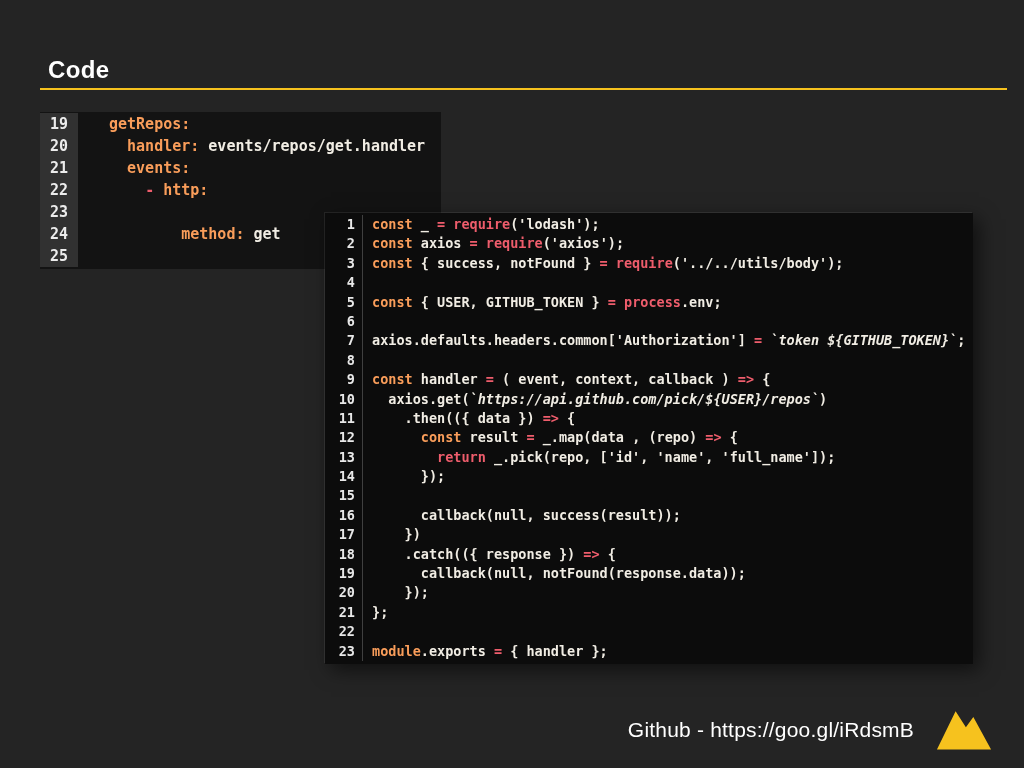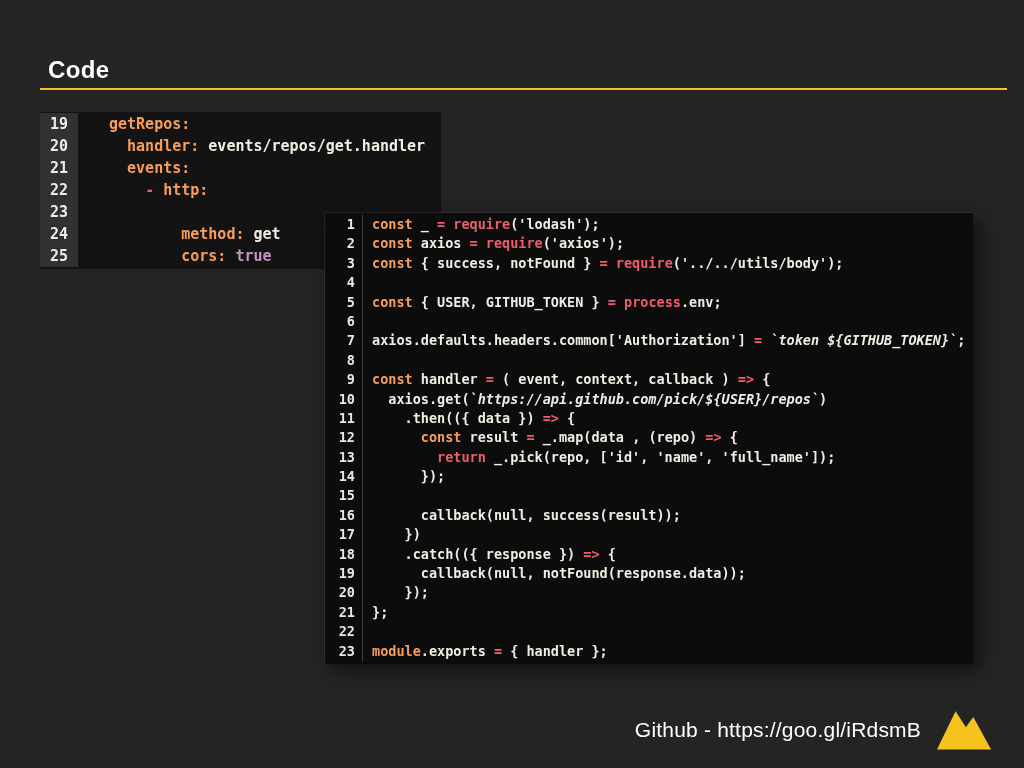--- a/index.html
+++ b/index.html
@@ -70,21 +70,21 @@
   .block2 .code-text { padding-left: 9px; text-align: right; }
 
   
   .tok-orange { color: #f99d5a; }
   .tok-red    { color: #ee5d6c; }
   .tok-purple { color: #c594c5; }
   .tok-tpl    { font-style: italic; }
 
   .footer {
     position: absolute; right: 32px; bottom: 16px;
-    display: flex; align-items: center; gap: 15px;
+    display: flex; align-items: center; gap: 22px;
   }
   .footer-link {
     color: #ffffff; font-size: 21px; letter-spacing: 0.2px;
   }
   .logo { width: 56px; height: 44px; display: block; }
   .logo polygon { fill: var(--accent, #f6c21e); }
 </style>
 </head>
 <body>
 
@@ -93,21 +93,21 @@
   <h1 class="slide-title">Code</h1>
   <div class="title-rule"></div>
 
   <div class="code-block block1">
       <div class="code-line"><span class="gutter">19</span><span class="code-text"><span class="tok-orange">getRepos:</span></span></div>
       <div class="code-line"><span class="gutter">20</span><span class="code-text"><span>  </span><span class="tok-orange">handler:</span><span> events/repos/get.handler</span></span></div>
       <div class="code-line"><span class="gutter">21</span><span class="code-text"><span>  </span><span class="tok-orange">events:</span></span></div>
       <div class="code-line"><span class="gutter">22</span><span class="code-text"><span>    </span><span class="tok-red">-</span><span> </span><span class="tok-orange">http:</span></span></div>
       <div class="code-line"><span class="gutter">23</span></div>
       <div class="code-line"><span class="gutter">24</span><span class="code-text"><span>        </span><span class="tok-orange">method:</span><span> get</span></span></div>
-      <div class="code-line"><span class="gutter">25</span><span class="code-text"><span>        </span><span class="tok-orange">cors:</span><span> </span><span class="tok-purple">true</span></span></div>
+      <div class="code-line"><span class="gutter">25</span></div>
     </div>
 
   <div class="code-block block2">
       <div class="code-line"><span class="gutter">1</span><span class="code-text"><span class="tok-orange">const</span><span> _ </span><span class="tok-red">=</span><span> </span><span class="tok-red">require</span><span>('lodash');</span></span></div>
       <div class="code-line"><span class="gutter">2</span><span class="code-text"><span class="tok-orange">const</span><span> axios </span><span class="tok-red">=</span><span> </span><span class="tok-red">require</span><span>('axios');</span></span></div>
       <div class="code-line"><span class="gutter">3</span><span class="code-text"><span class="tok-orange">const</span><span> { success, notFound } </span><span class="tok-red">=</span><span> </span><span class="tok-red">require</span><span>('../../utils/body');</span></span></div>
       <div class="code-line"><span class="gutter">4</span><span class="code-text"></span></div>
       <div class="code-line"><span class="gutter">5</span><span class="code-text"><span class="tok-orange">const</span><span> { USER, GITHUB_TOKEN } </span><span class="tok-red">=</span><span> </span><span class="tok-red">process</span><span>.env;</span></span></div>
       <div class="code-line"><span class="gutter">6</span><span class="code-text"></span></div>
       <div class="code-line"><span class="gutter">7</span><span class="code-text"><span>axios.defaults.headers.common['Authorization'] </span><span class="tok-red">=</span><span> </span><span class="tok-tpl">`token ${GITHUB_TOKEN}`</span><span>;</span></span></div>

